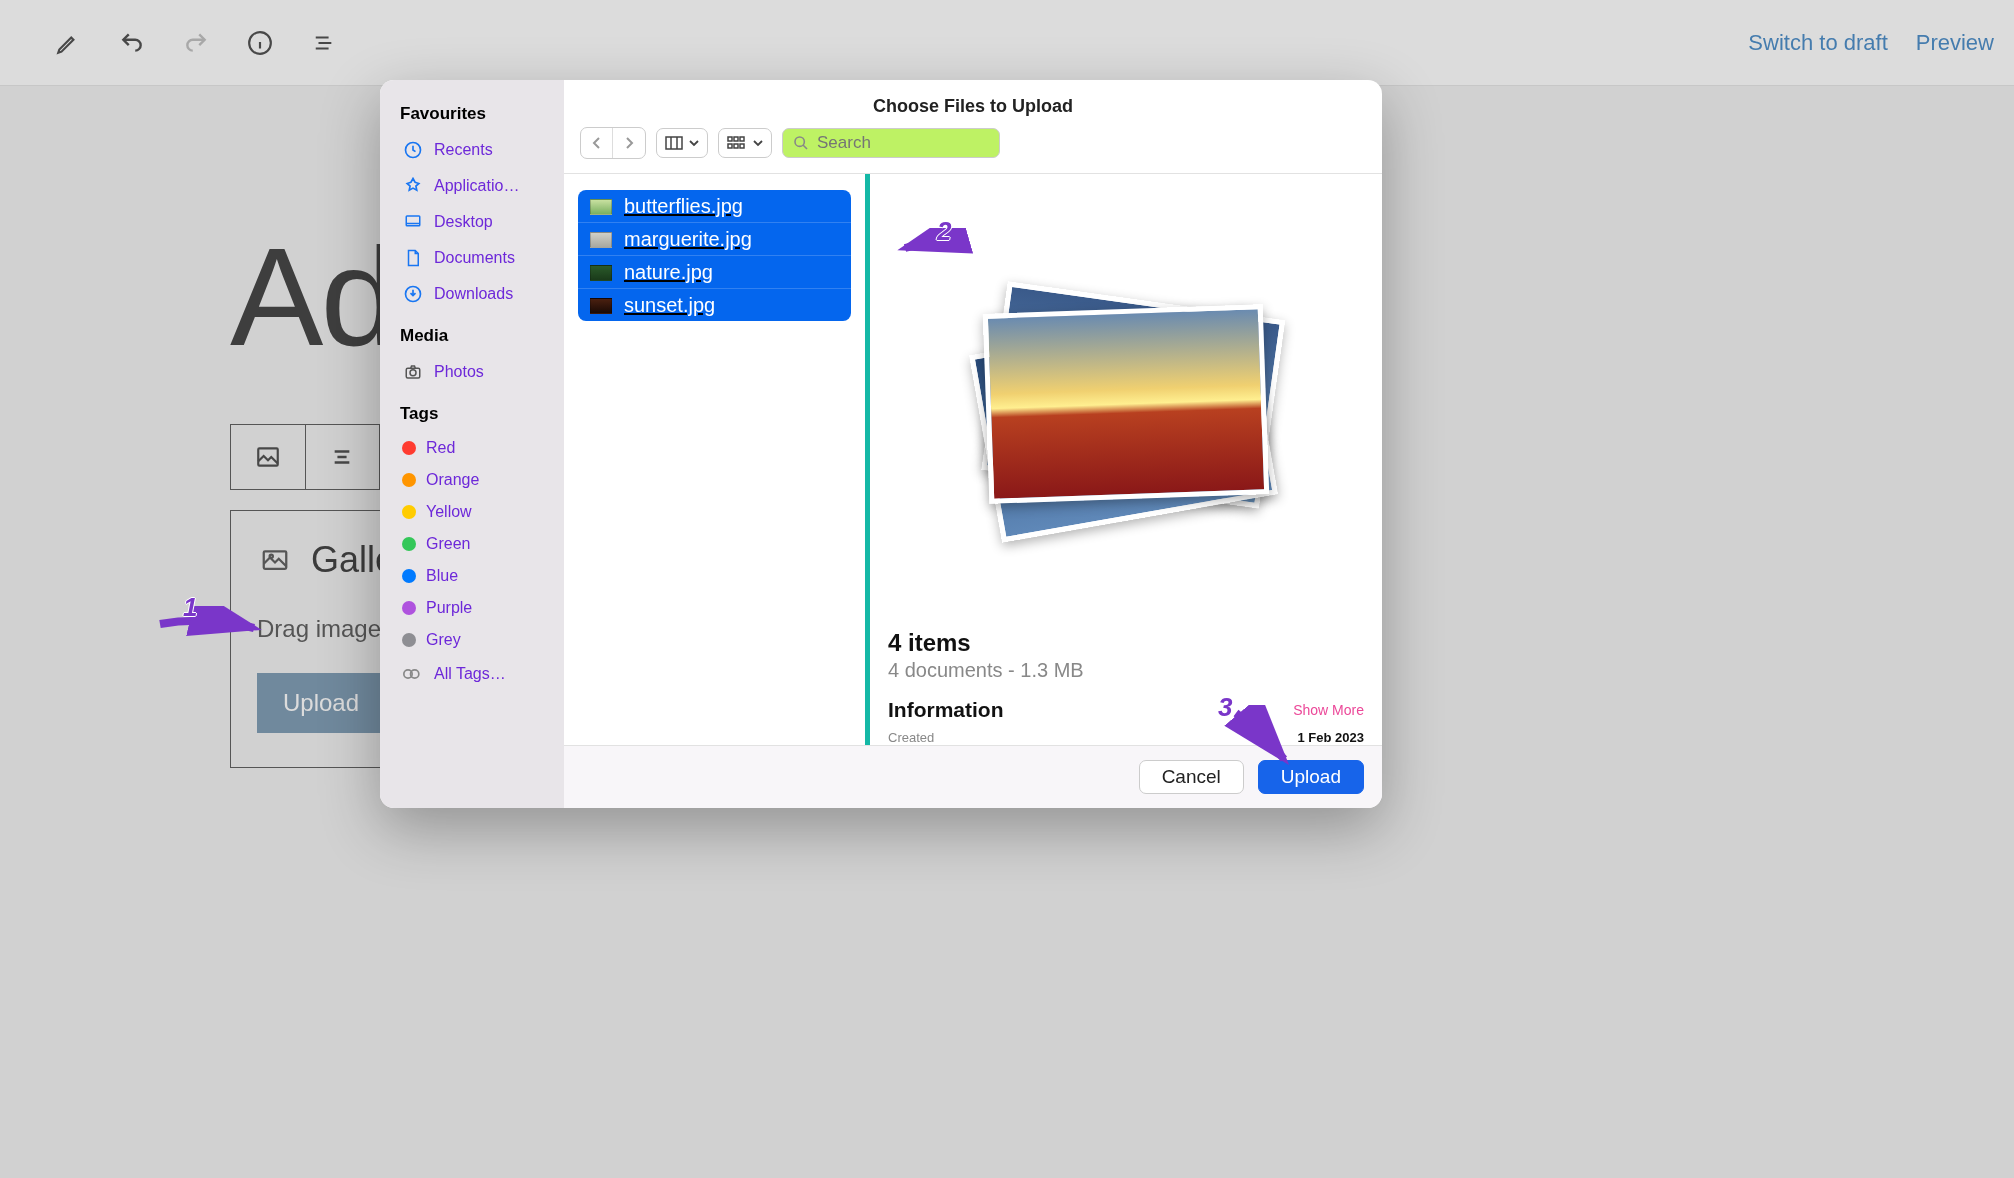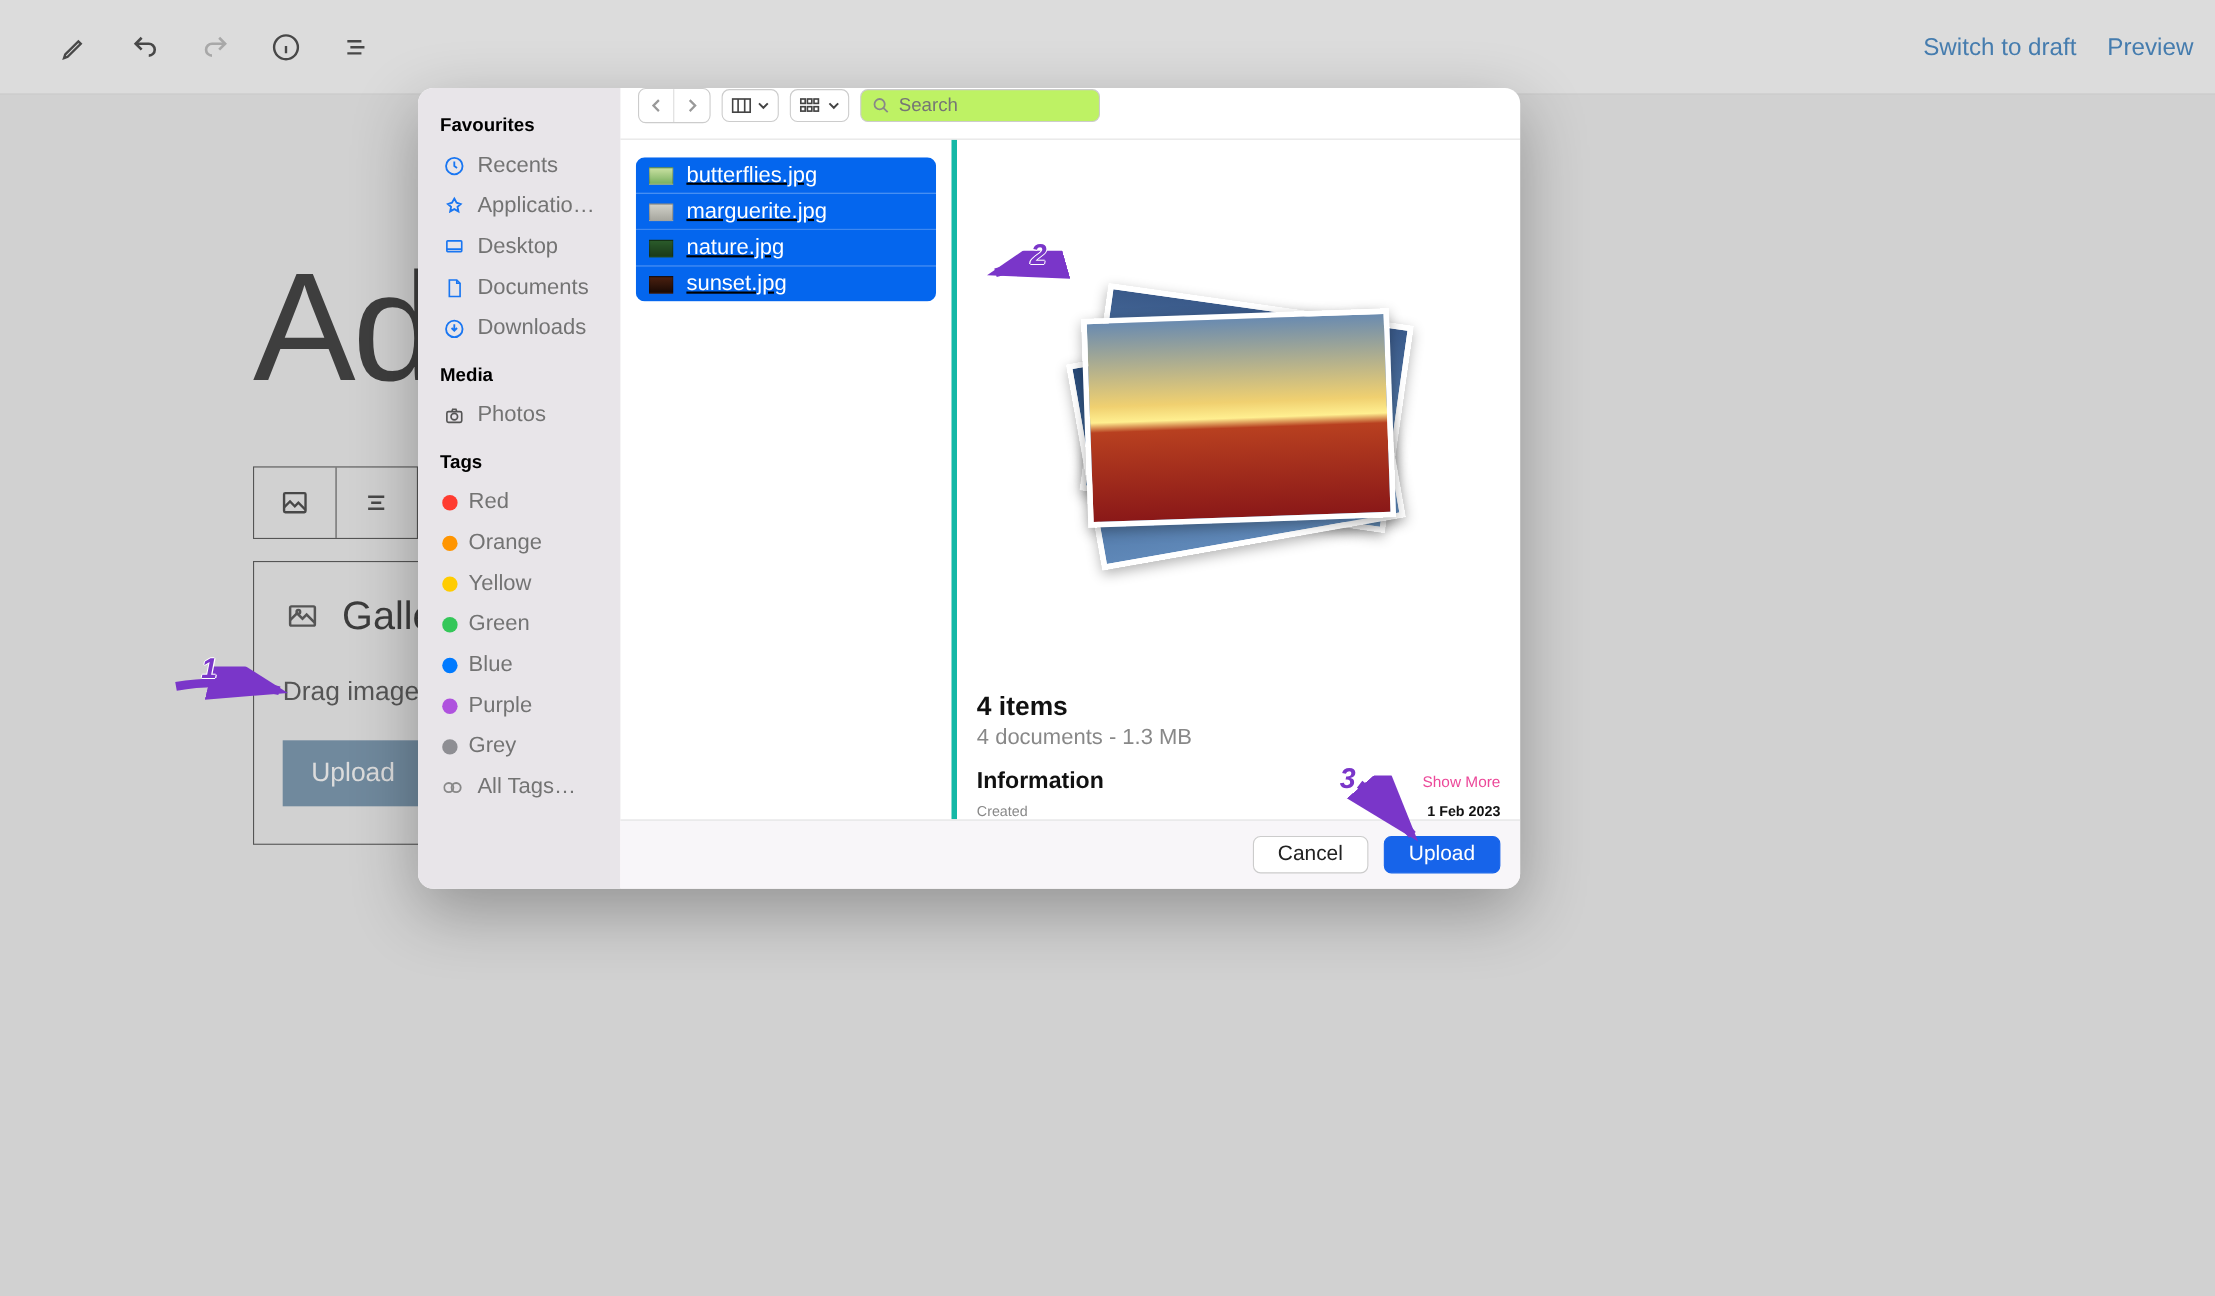--- a/index.html
+++ b/index.html
@@ -63,21 +63,21 @@
   box-shadow: 0 20px 60px rgba(0,0,0,0.3);
   z-index: 10;
   display: flex;
   overflow: hidden;
 }
 .fp-sidebar {
   width: 184px; background: #e8e5e9; padding: 18px 10px 10px 18px;
   font-size: 19px; overflow:hidden;
 }
 .fp-sec-label { color: #000000; font-size: 17px; font-weight: 600; margin: 6px 0 8px 2px; }
-.fp-sb-item { display:flex; align-items:center; gap:10px; padding: 7px 4px; color:#737373; font-size: 20px; white-space:nowrap; overflow:hidden; text-overflow:ellipsis;}
+.fp-sb-item { display:flex; align-items:center; gap:10px; padding: 7px 4px; color:#6d28d9; font-size: 16px; white-space:nowrap; overflow:hidden; text-overflow:ellipsis;}
 .fp-sb-item .ico { width:22px; height:22px; display:flex; align-items:center; justify-content:center; color:#1976f2; flex-shrink:0;}
 .tag-dot { width:14px; height:14px; border-radius:50%; flex-shrink:0;}
 
 .fp-main { flex:1; display:flex; flex-direction:column; }
 .fp-title { text-align:center; font-size:18px; font-weight:600; padding: 16px 0 10px; color:#222;}
 .fp-toolbar { display:flex; align-items:center; gap:10px; padding: 0 16px 14px 16px; }
 .tb-seg { display:flex; border:1px solid #ccc; border-radius:7px; overflow:hidden; background:#fff;}
 .tb-seg .seg-btn { width:32px; height:30px; display:flex; align-items:center; justify-content:center; color:#888; border-right:1px solid #ddd;}
 .tb-seg .seg-btn:last-child{border-right:none;}
 .tb-btn { height:30px; border:1px solid #ccc; border-radius:7px; background:#fff; display:flex; align-items:center; padding:0 8px; gap:6px; color:#444;}
@@ -347,20 +347,21 @@
           <svg width="20" height="14" viewBox="0 0 24 14" fill="none" stroke="#888" stroke-width="2">
             <circle cx="6" cy="7" r="5"></circle>
             <circle cx="14" cy="7" r="5"></circle>
           </svg>
         </span>
       <span>All Tags…</span>
     </div>
   </div>
 
   <div class="fp-main">
+    <div class="fp-title">Choose Files to Upload</div>
 
     <div class="fp-toolbar">
       <div class="tb-seg">
         <div class="seg-btn">
             <svg width="10" height="14" viewBox="0 0 10 14" fill="none" stroke="#999" stroke-width="2">
               <path d="M7 2L2 7l5 5"></path>
             </svg>
           </div>
         <div class="seg-btn">
             <svg width="10" height="14" viewBox="0 0 10 14" fill="none" stroke="#999" stroke-width="2">

